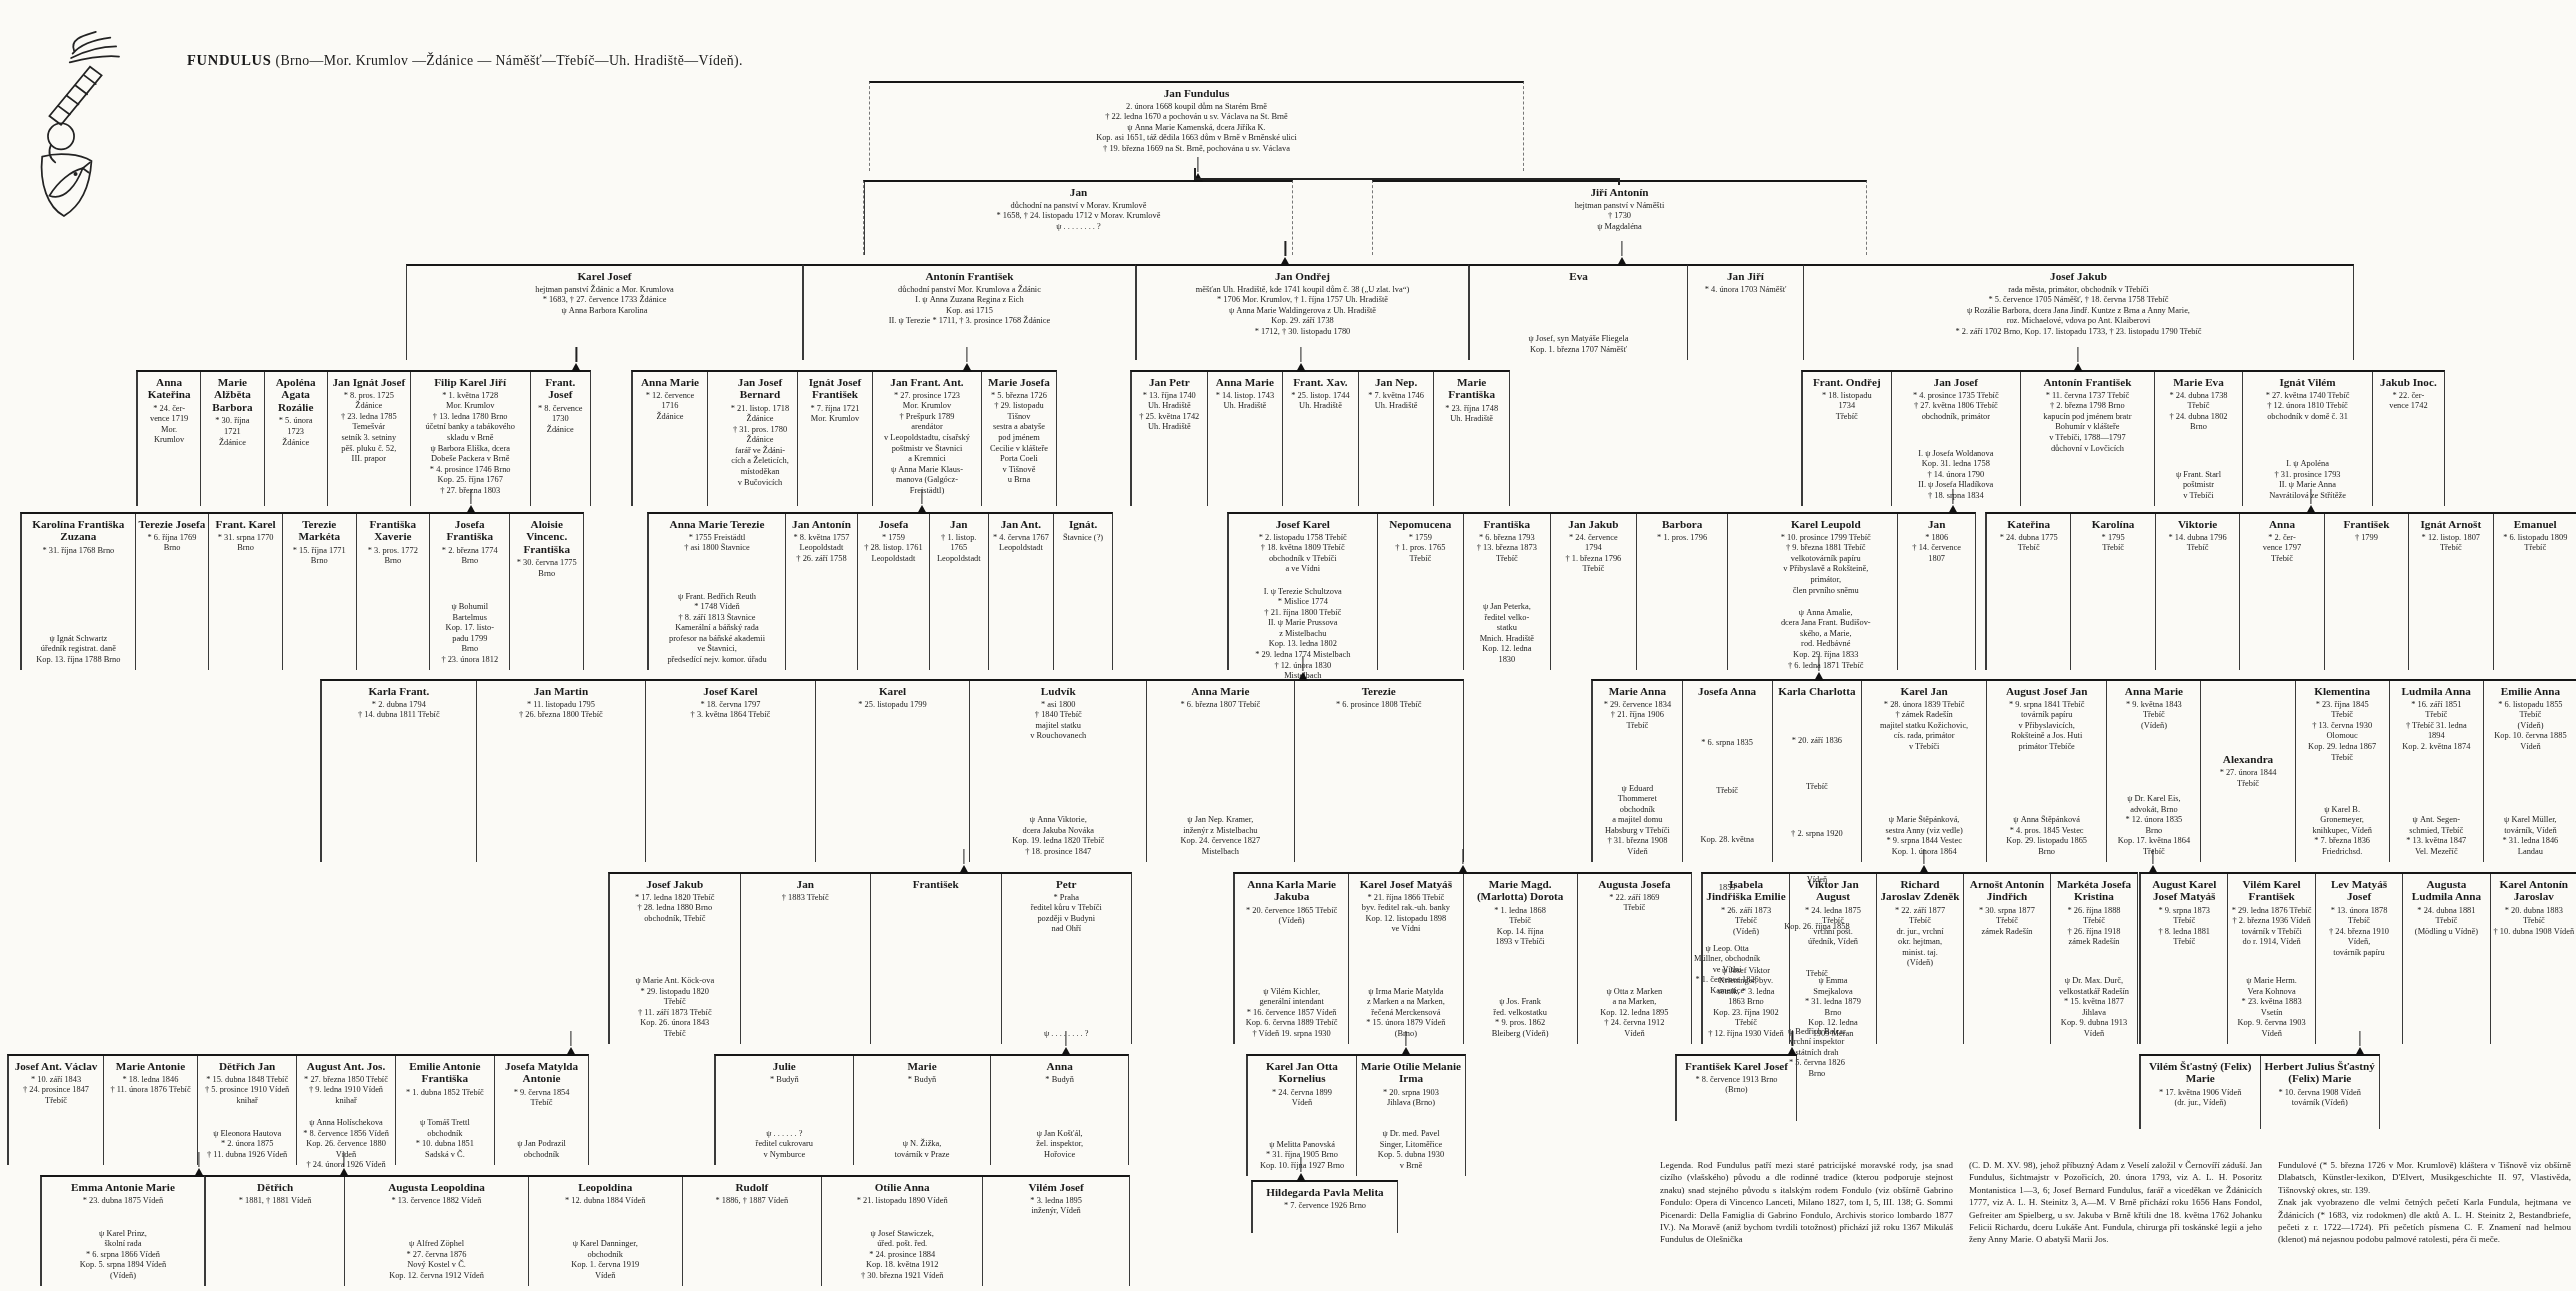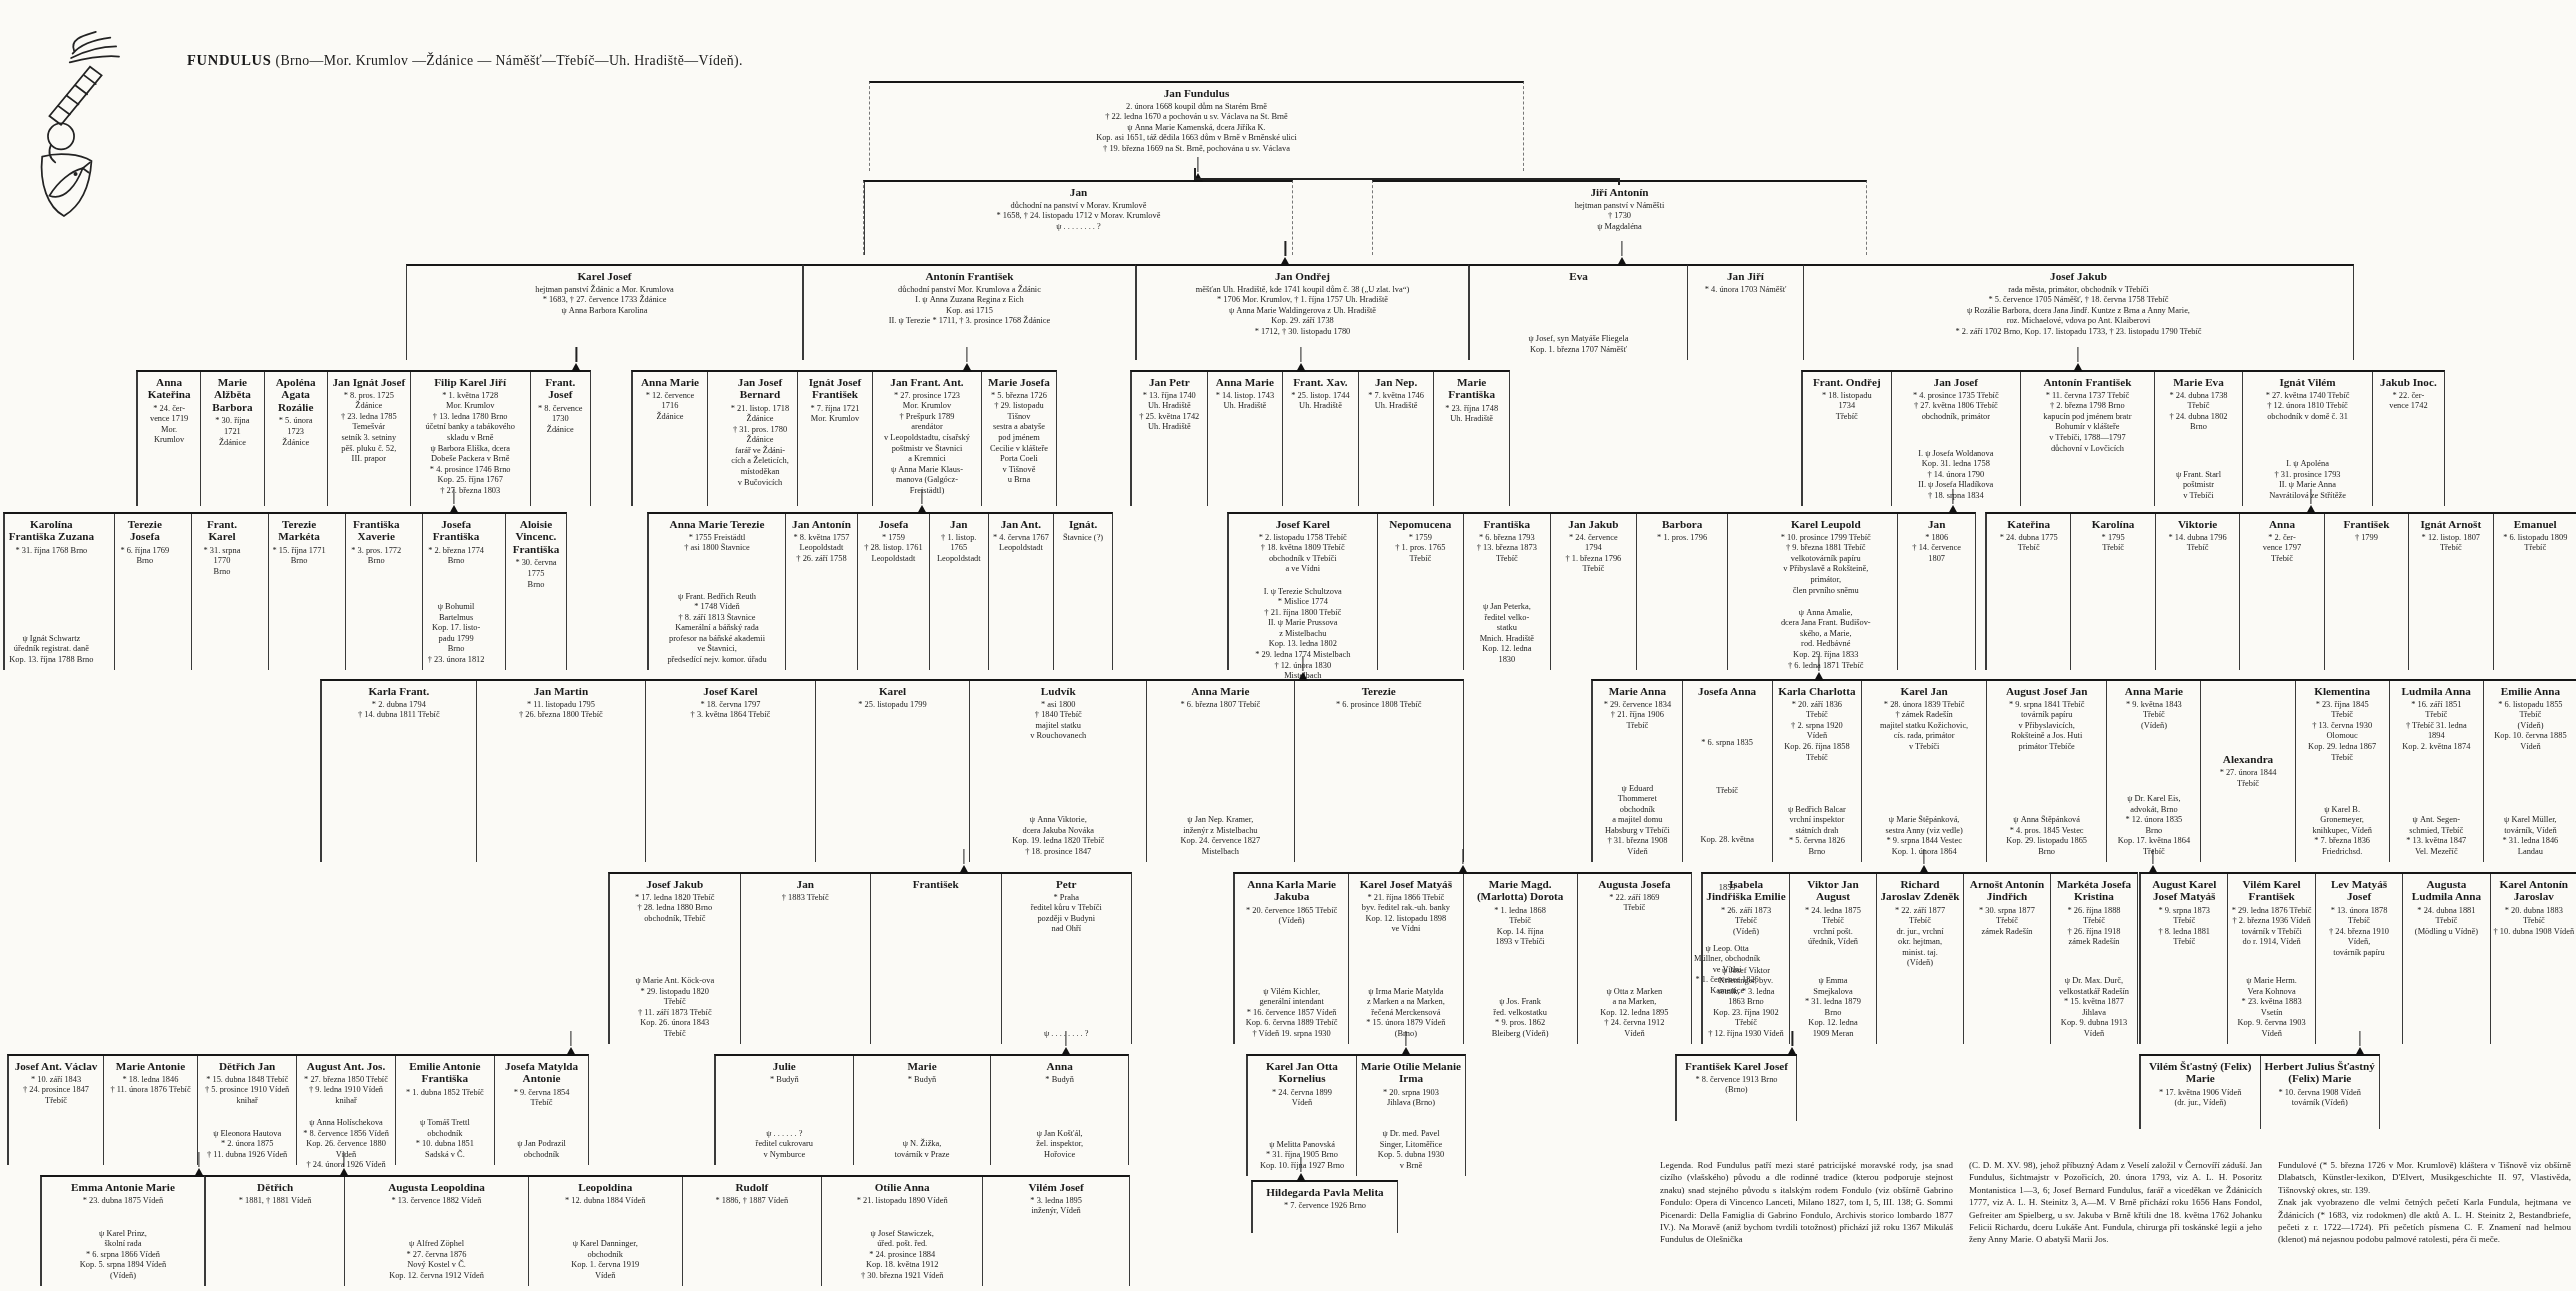--- a/index.html
+++ b/index.html
@@ -326,21 +326,21 @@
             <div>II. ψ Marie Anna</div>
             <div>Navrátilová ze Střítěže</div>
           </div>
         </div>
         <div class="cell" style="flex-grow: 0.8;">
           <div class="nm">Jakub Inoc.</div>
           <div class="ln">* 22. čer-</div>
           <div class="ln">vence 1742</div>
         </div>
       </div>
-      <div class="grp" style="left: 3px; top: 512px; width: 562px; height: 156px; gap: 16px;">
+      <div class="grp" style="left: 20px; top: 512px; width: 562px; height: 156px;">
         <span class="riser" style="left: 80%;"></span>
         <span class="tri" style="left: 80%;"></span>
         <div class="cell" style="flex-grow: 1.6;">
           <div class="nm">Karolína Františka Zuzana</div>
           <div class="ln">* 31. října 1768 Brno</div>
           <div class="sp">
             <div>ψ Ignát Schwartz</div>
             <div>úředník registrat. daně</div>
             <div>Kop. 13. října 1788 Brno</div>
           </div>
@@ -618,21 +618,21 @@
           <div class="ln">Kop. 28. května</div>
           <div class="ln">1859</div>
           <div class="sp">
             <div>ψ Leop. Otta</div>
             <div>Müllner, obchodník</div>
             <div>ve Vídni</div>
             <div>* 1. července 1826</div>
             <div>Kamenice</div>
           </div>
         </div>
-        <div class="cell" style="flex-grow: 0.95;">
+        <div class="cell" style="flex-grow: 0.95; gap: 36px;">
           <div class="nm">Karla Charlotta</div>
           <div class="ln">* 20. září 1836</div>
           <div class="ln">Třebíč</div>
           <div class="ln">† 2. srpna 1920</div>
           <div class="ln">Vídeň</div>
           <div class="ln">Kop. 26. října 1858</div>
           <div class="ln">Třebíč</div>
           <div class="sp">
             <div>ψ Bedřich Balcar</div>
             <div>vrchní inspektor</div>

